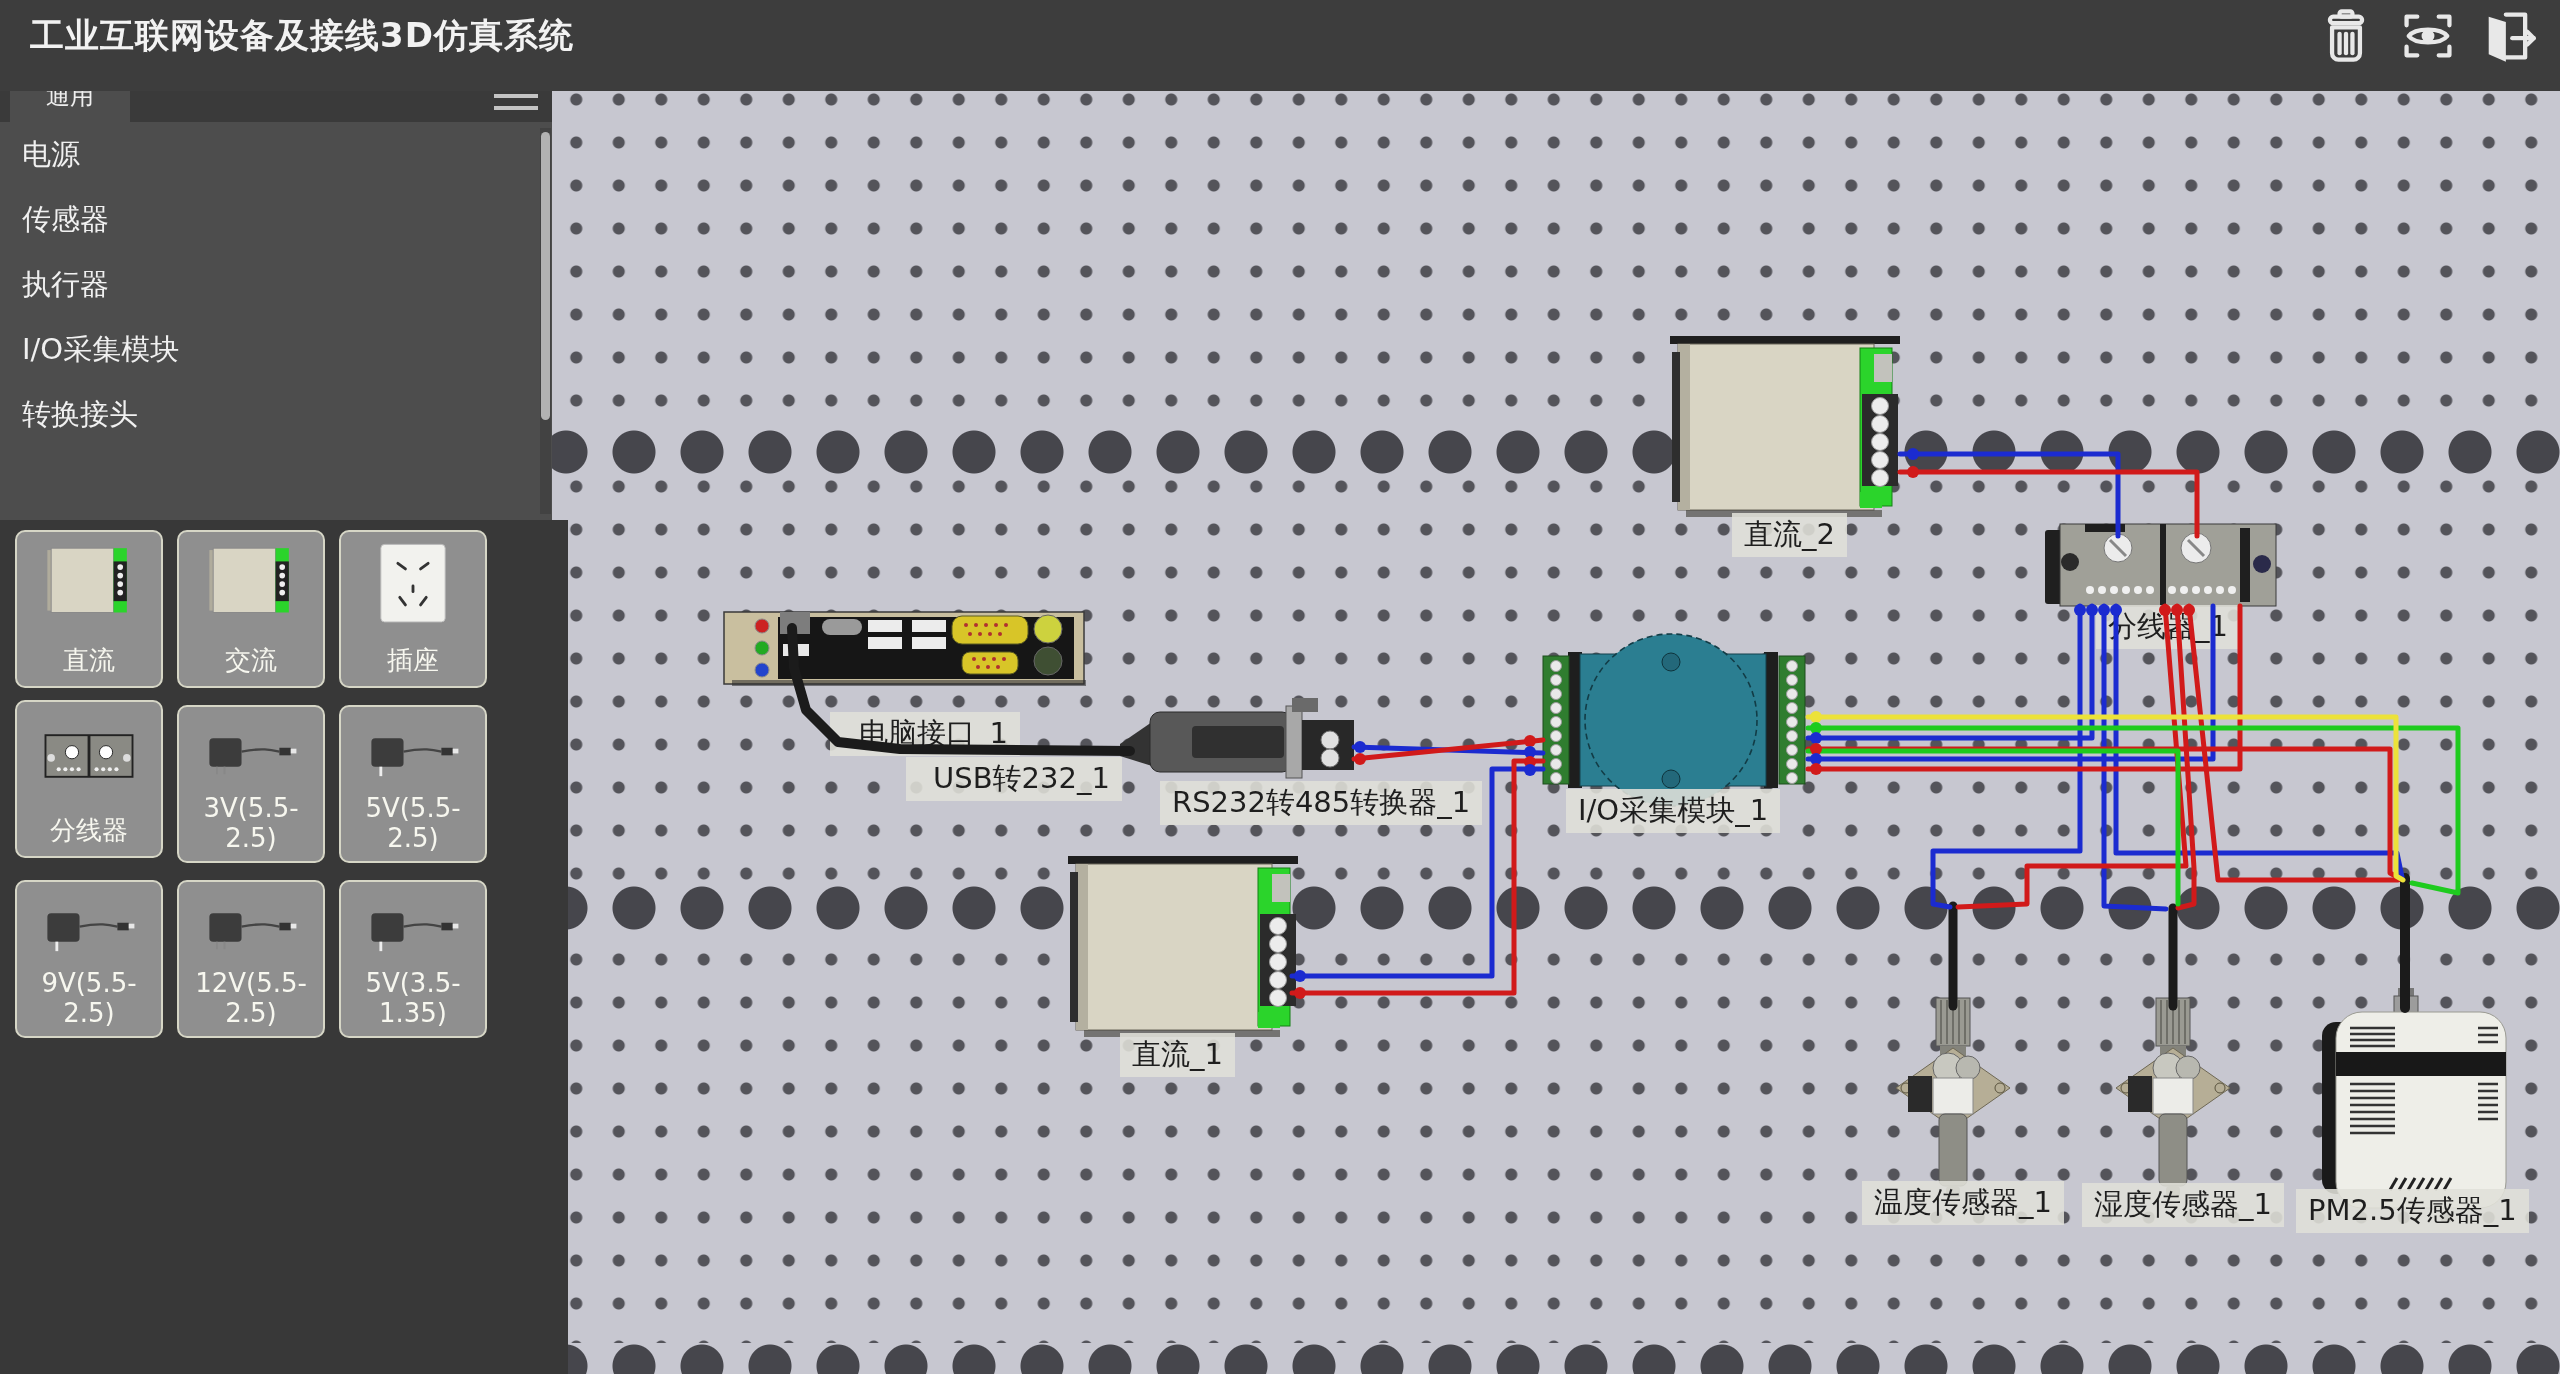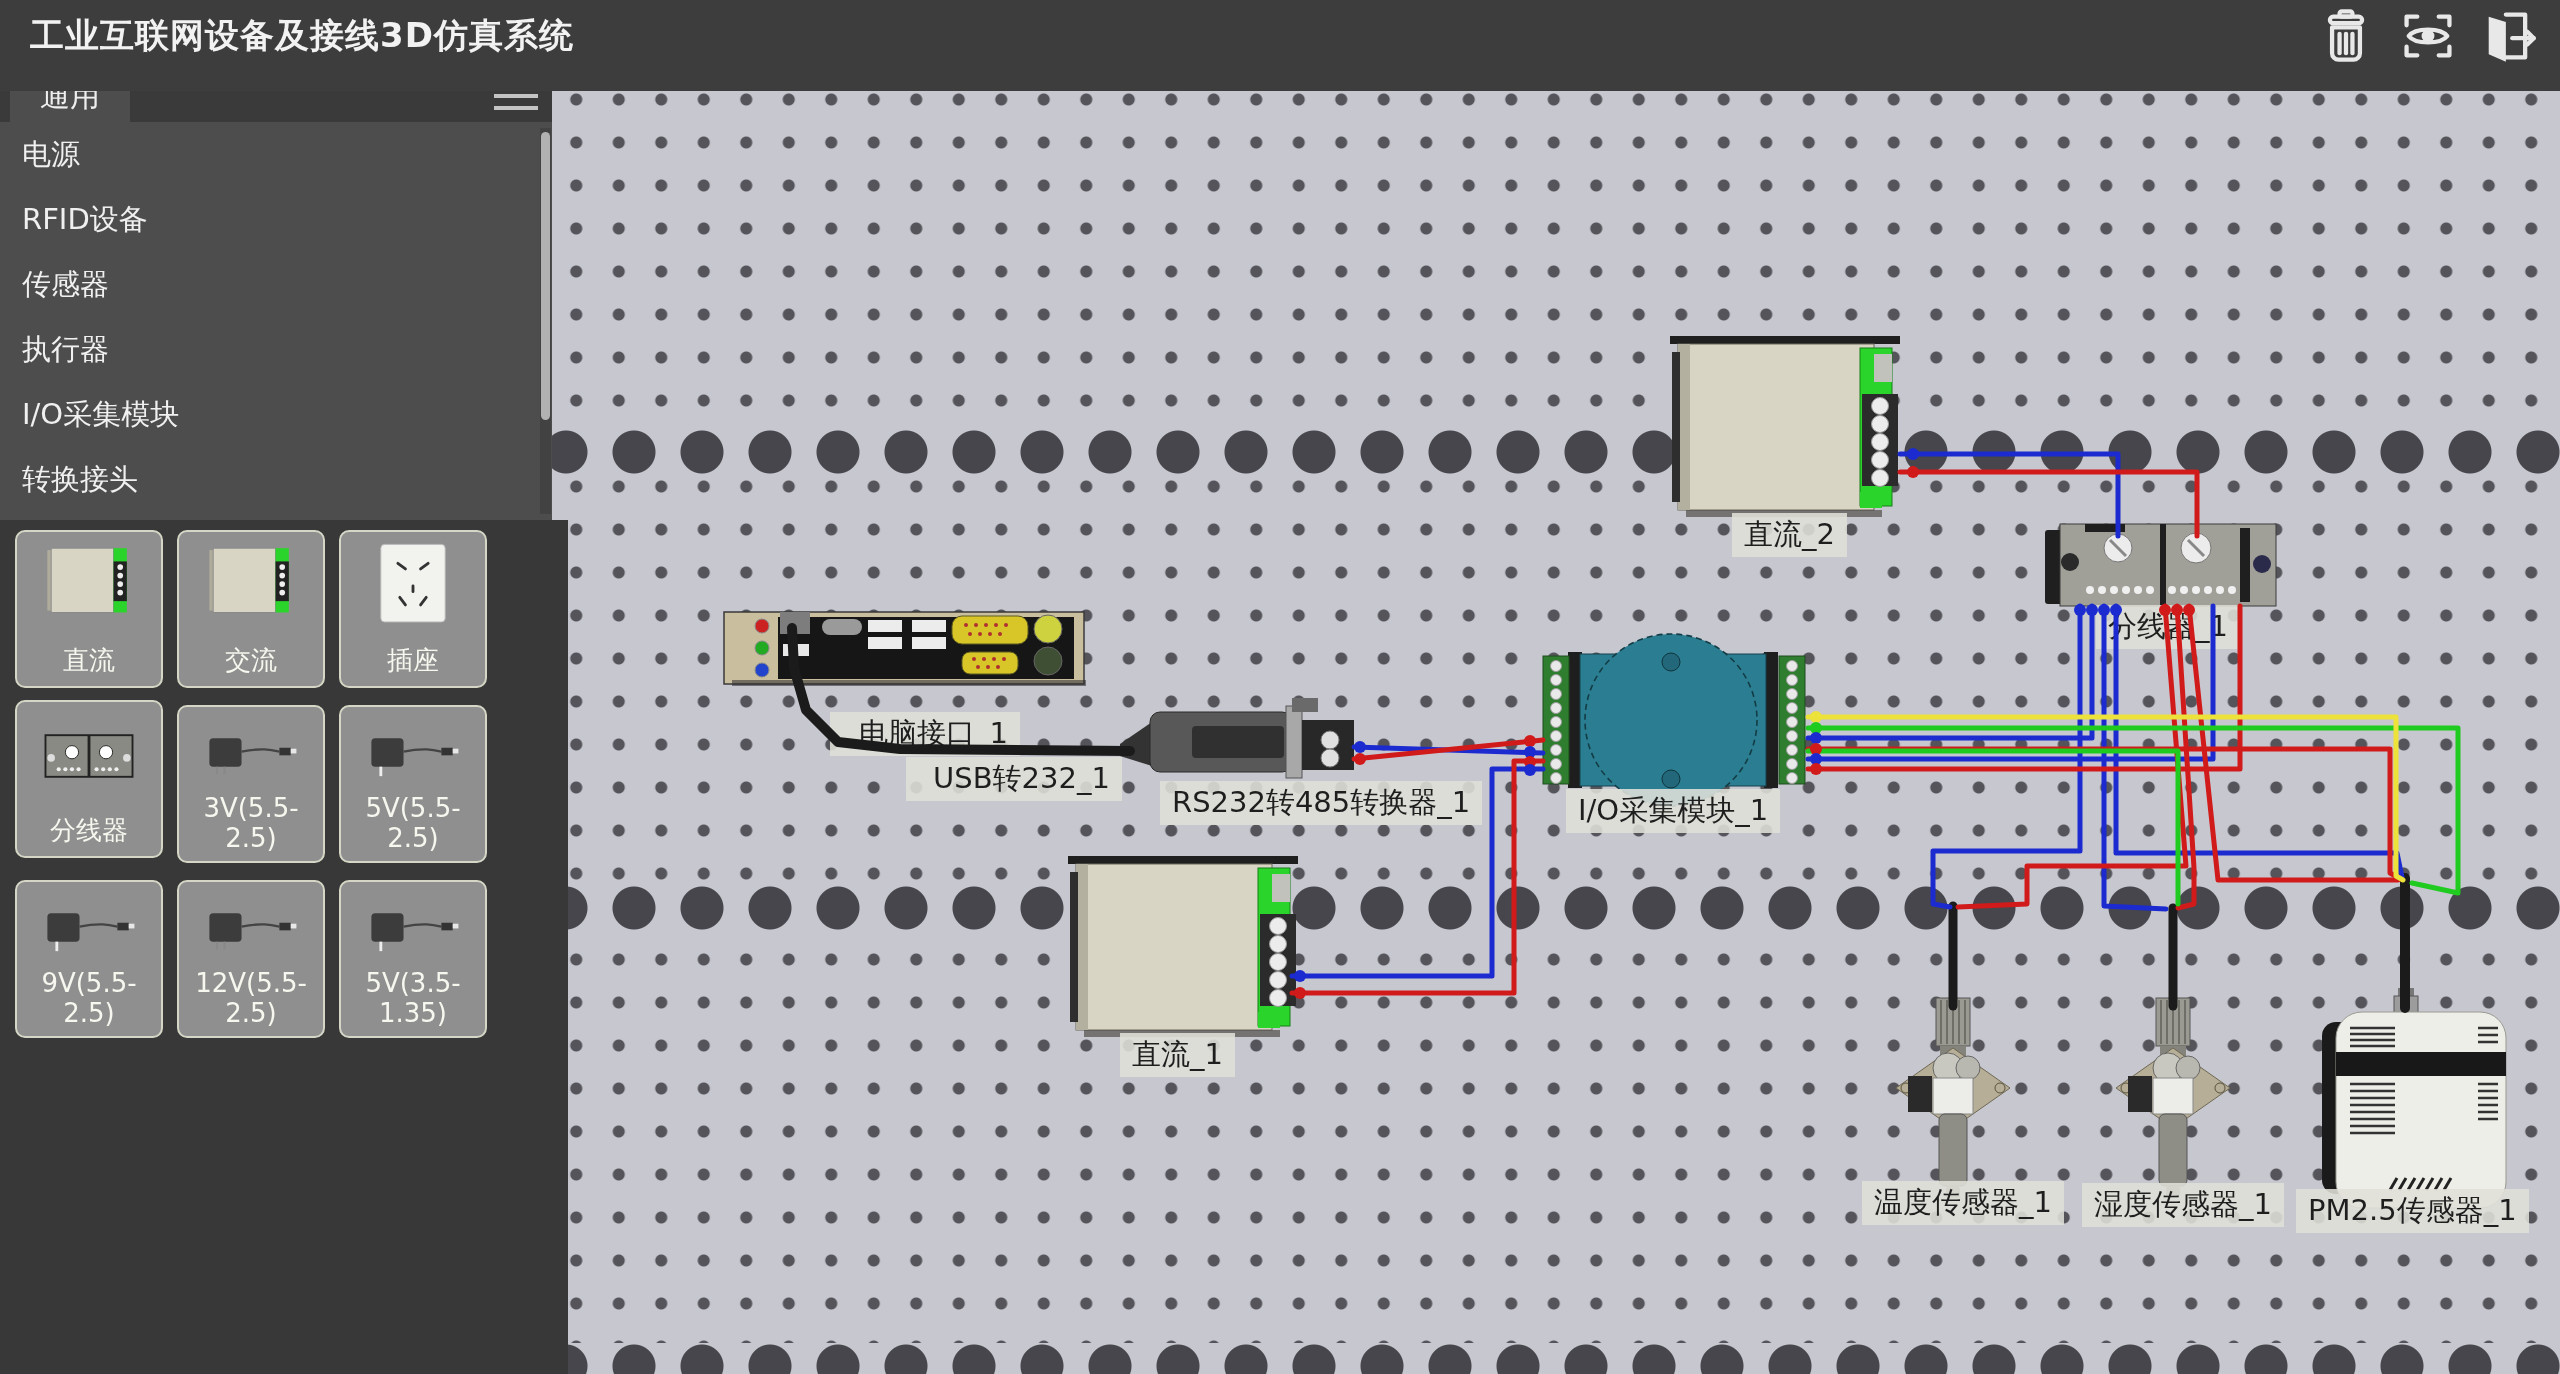--- a/index.html
+++ b/index.html
@@ -10,21 +10,21 @@
   .topbar{position:absolute;left:0;top:0;width:2560px;height:91px;background:#3d3d3d;z-index:6;}
   .app-title{position:absolute;left:30px;top:0;line-height:70px;font-size:34px;font-weight:bold;color:#f2f2f2;letter-spacing:1px;}
   .tb-icon{position:absolute;top:6px;width:60px;height:60px;cursor:pointer;}
   .tb-icon svg{width:100%;height:100%;}
   .ic-trash{left:2316px;} .ic-view{left:2398px;} .ic-exit{left:2478px;}
 
   
   .sidebar{position:absolute;left:0;top:70px;width:552px;height:1304px;background:#383838;z-index:5;}
   .tab-row{position:absolute;left:0;top:0;width:552px;height:52px;background:#3a3a3a;}
   .tab{position:absolute;left:10px;top:0;width:120px;height:52px;background:#4d4d4d;color:#efefef;
-       font-size:30px;text-align:center;line-height:52px;}
+       font-size:24px;text-align:center;line-height:52px;}
   .hamburger{position:absolute;right:14px;top:12px;width:44px;height:28px;cursor:pointer;}
   .hamburger div{width:44px;height:4px;background:#c4c4c4;margin-bottom:8px;}
   .cat-list{position:absolute;left:0;top:52px;width:552px;height:398px;background:#4d4d4d;}
   .cat-item{height:65px;line-height:65px;padding-left:22px;color:#f0f0f0;font-size:29px;cursor:pointer;}
   .scroll-track{position:absolute;right:1px;top:6px;width:11px;height:386px;background:#424242;}
   .scroll-thumb{position:absolute;left:1px;top:4px;width:9px;height:288px;background:#b2b2b2;border-radius:5px;}
   .tile-grid{position:absolute;left:0;top:450px;width:552px;height:854px;background:#383838;padding-left:16px;}
   .tile{position:absolute;width:148px;height:158px;background:#8f8f8f;border:2px solid #d6d6c6;border-radius:10px;
         box-sizing:border-box;cursor:pointer;}
   .tile svg{display:block;margin:4px auto 0;}
@@ -380,21 +380,20 @@
     <div class="tab-row">
       <div class="tab">通用</div>
       <div class="hamburger">
           <div></div>
           <div></div>
           <div></div>
         </div>
     </div>
     <div class="cat-list">
       <div class="cat-item">电源</div>
-      <div class="cat-item">RFID设备</div>
       <div class="cat-item">传感器</div>
       <div class="cat-item">执行器</div>
       <div class="cat-item">I/O采集模块</div>
       <div class="cat-item">转换接头</div>
       <div class="scroll-track">
         <div class="scroll-thumb"></div>
       </div>
     </div>
 
     <div class="tile-grid">

